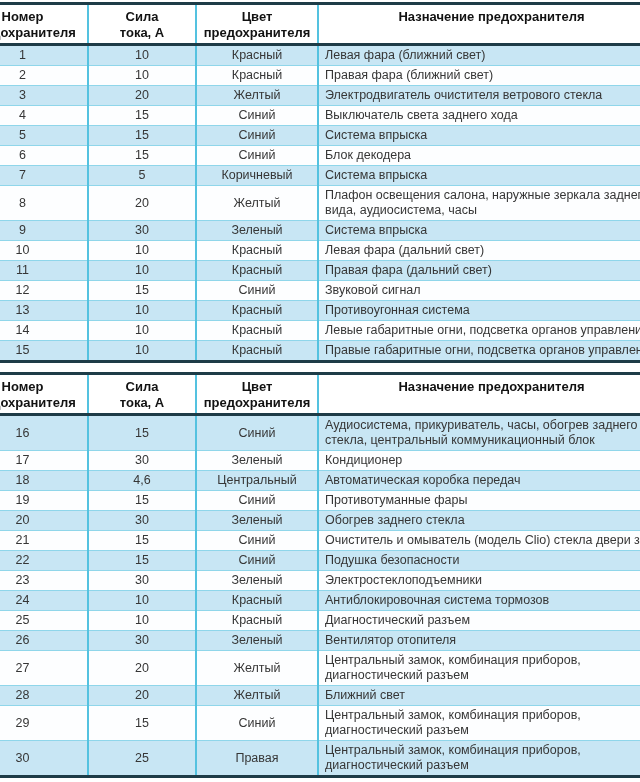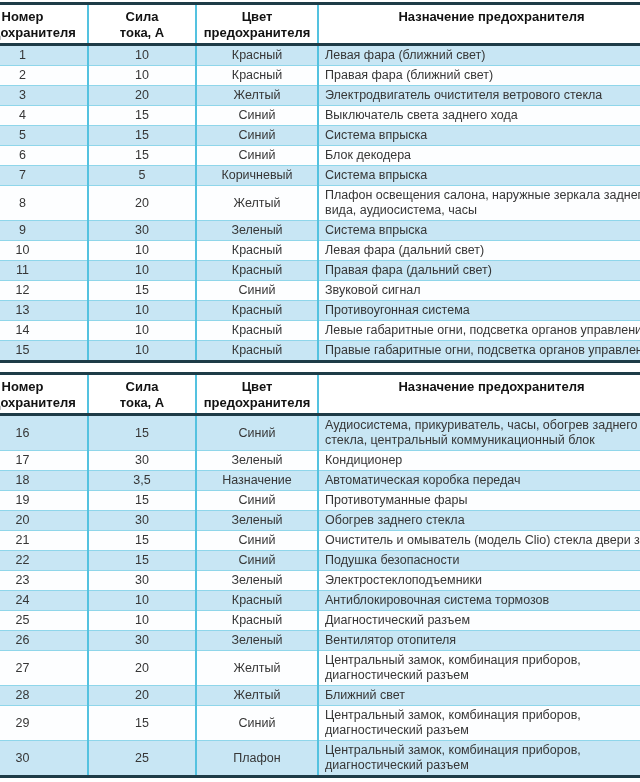--- a/index.html
+++ b/index.html
@@ -217,22 +217,22 @@
 стекла, центральный коммуникационный блок</td>
             </tr>
             <tr>
               <td>17</td>
               <td>30</td>
               <td>Зеленый</td>
               <td>Кондиционер</td>
             </tr>
             <tr>
               <td>18</td>
-              <td>3,5</td>
-              <td>Назначение</td>
+              <td>4,6</td>
+              <td>Центральный</td>
               <td>Автоматическая коробка передач</td>
             </tr>
             <tr>
               <td>19</td>
               <td>15</td>
               <td>Синий</td>
               <td>Противотуманные фары</td>
             </tr>
             <tr>
               <td>20</td>
@@ -292,21 +292,21 @@
             <tr>
               <td>29</td>
               <td>15</td>
               <td>Синий</td>
               <td>Центральный замок, комбинация приборов,
 диагностический разъем</td>
             </tr>
             <tr>
               <td>30</td>
               <td>25</td>
-              <td>Плафон</td>
+              <td>Правая</td>
               <td>Центральный замок, комбинация приборов,
 диагностический разъем</td>
             </tr>
           </tbody>
       </table>
     </section>
 
   </div>
 </div>
 

